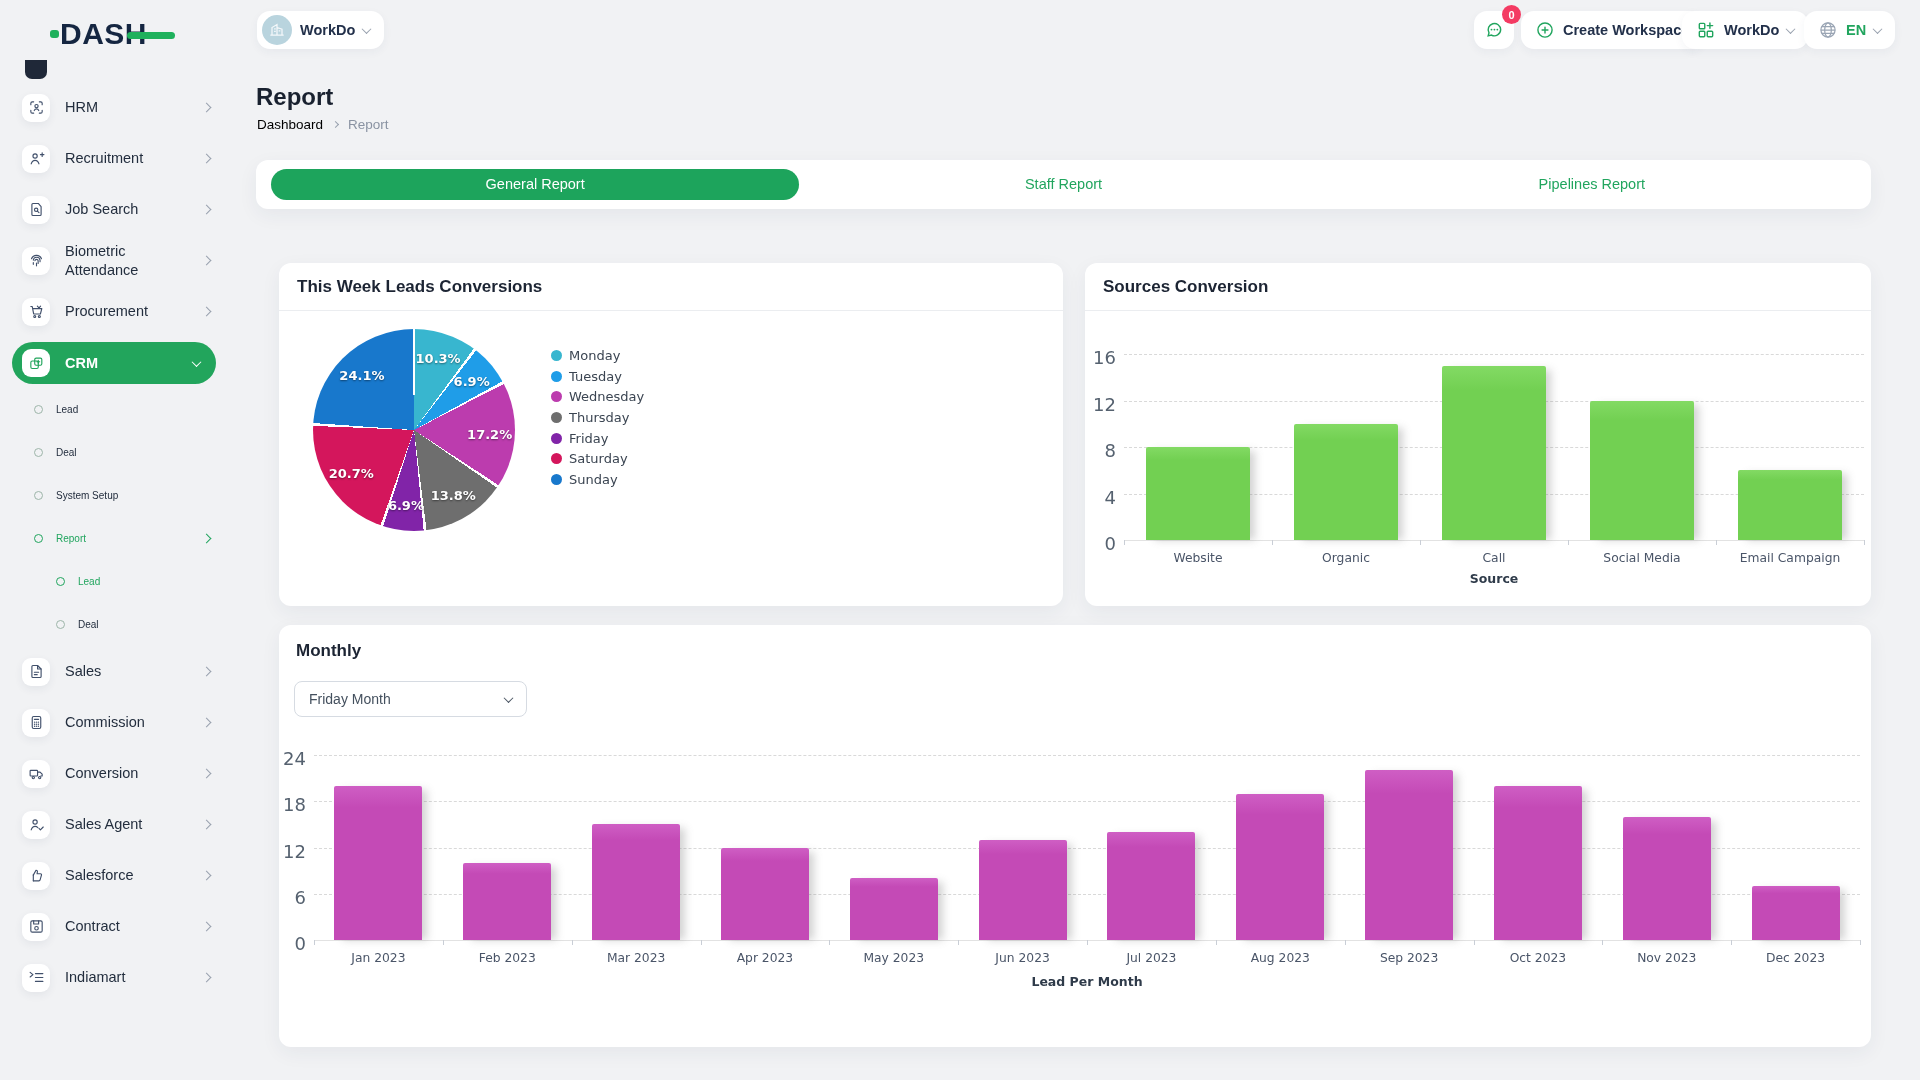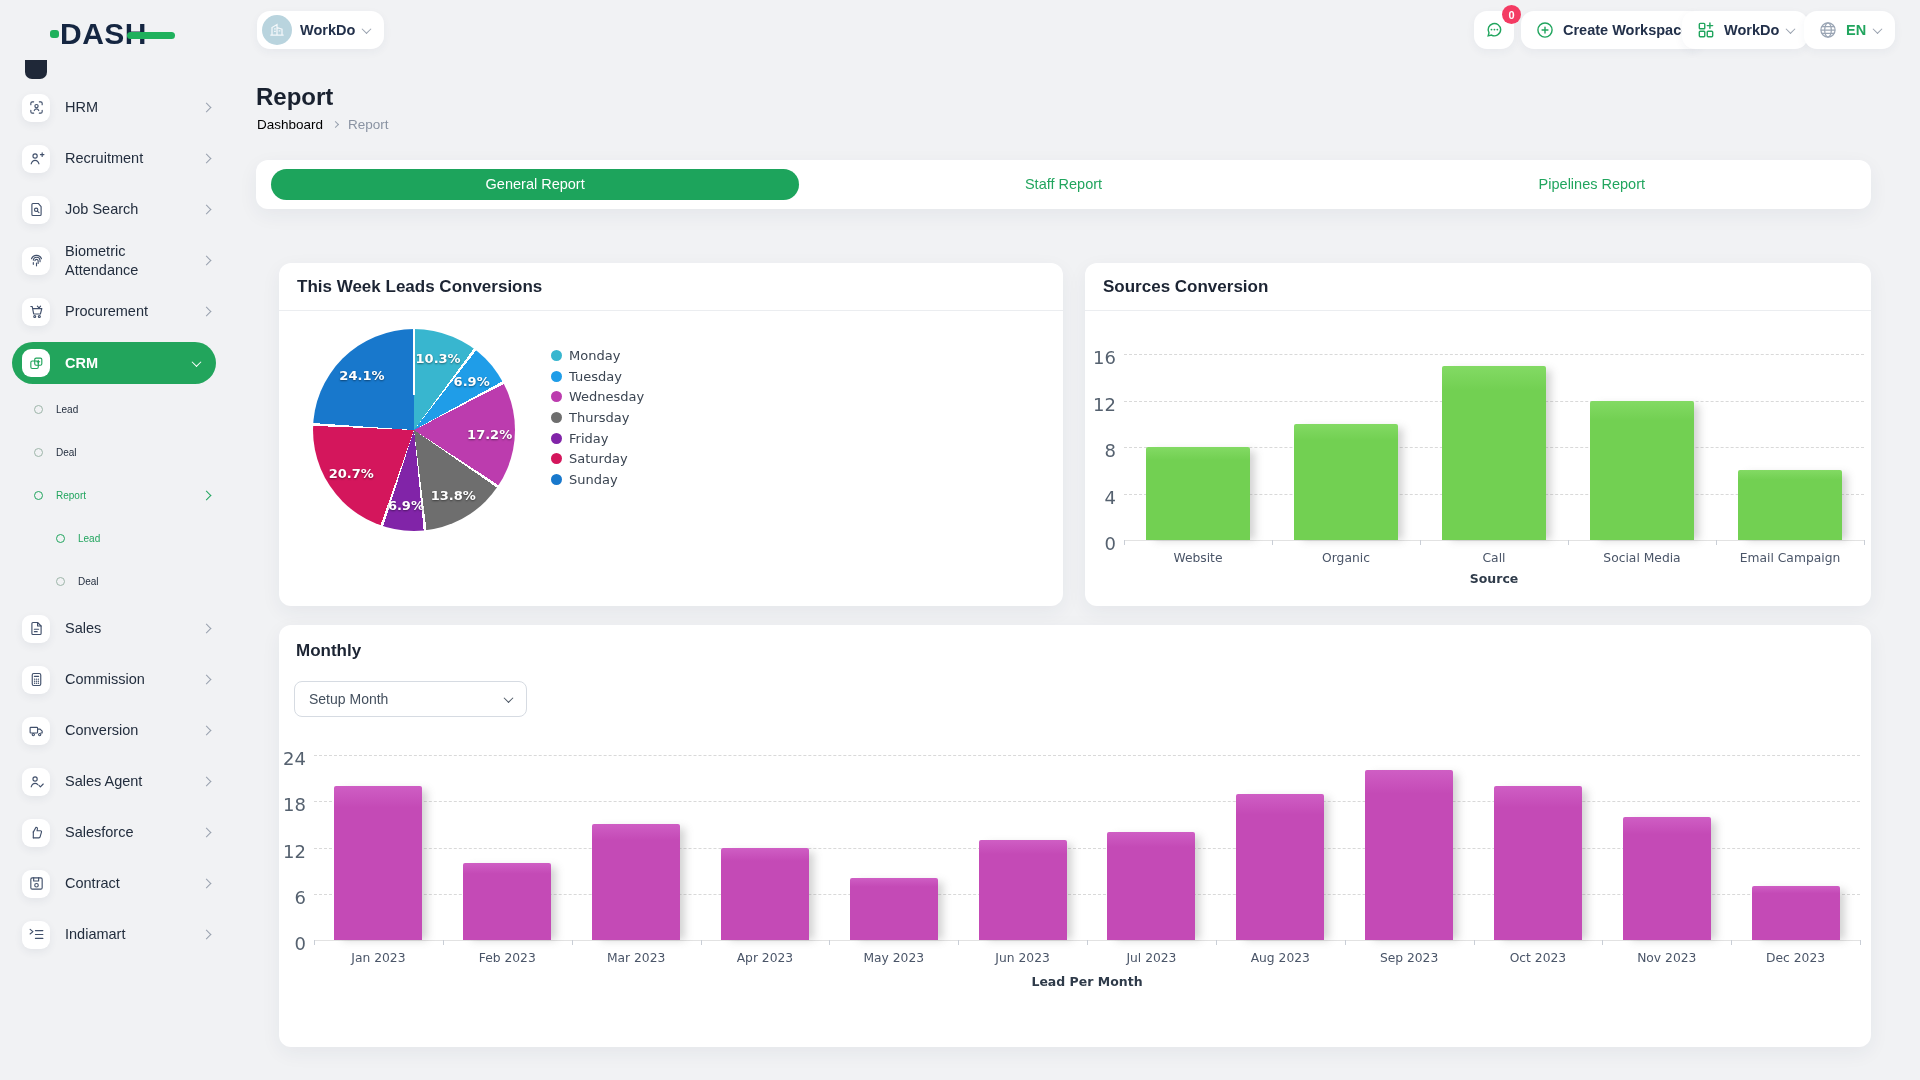--- a/index.html
+++ b/index.html
@@ -233,20 +233,24 @@
       <span class="item-label">CRM</span>
       <span class="chev down"></span>
         </div>
         <div class="sub">
           <span class="bullet"></span>
       <span class="sub-label">Lead</span>
         </div>
         <div class="sub">
           <span class="bullet"></span>
       <span class="sub-label">Deal</span>
+        </div>
+        <div class="sub">
+          <span class="bullet"></span>
+      <span class="sub-label">System Setup</span>
         </div>
         <div class="sub on">
           <span class="bullet"></span>
       <span class="sub-label">Report</span>
           <span class="chev right"></span>
         </div>
         <div class="sub lvl2 on">
           <span class="bullet"></span>
       <span class="sub-label">Lead</span>
         </div>
@@ -421,21 +425,21 @@
           <div class="xlab" style="left: 557px; top: 288px;">Social Media</div>
           <div class="bar" style="left: 653px; width: 104px; top: 207.25px; height: 69.75px; background: linear-gradient(rgb(131, 218, 100), rgb(114, 208, 82) 14%); box-shadow: rgba(110, 110, 110, 0.3) 7px 2px 8px -2px;"></div>
           <div class="xlab" style="left: 705px; top: 288px;">Email Campaign</div>
           <div class="axis-title" style="left: 409px; top: 308px;">Source</div>
         </div>
     </section>
 
     <section class="card monthly-card">
       <h2>Monthly</h2>
       <button class="select">
-        <span>Setup Month</span>
+        <span>Friday Month</span>
         <span class="chev down"></span>
       </button>
       <div id="monthly-chart">
           <div class="gridline zero" style="left: 35px; width: 1546px; top: 315px;"></div>
           <div class="ytick" style="left: -11px; top: 308px;">0</div>
           <div class="gridline" style="left: 35px; width: 1546px; top: 268.752px;"></div>
           <div class="ytick" style="left: -11px; top: 261.752px;">6</div>
           <div class="gridline" style="left: 35px; width: 1546px; top: 222.504px;"></div>
           <div class="ytick" style="left: -11px; top: 215.504px;">12</div>
           <div class="gridline" style="left: 35px; width: 1546px; top: 176.256px;"></div>

